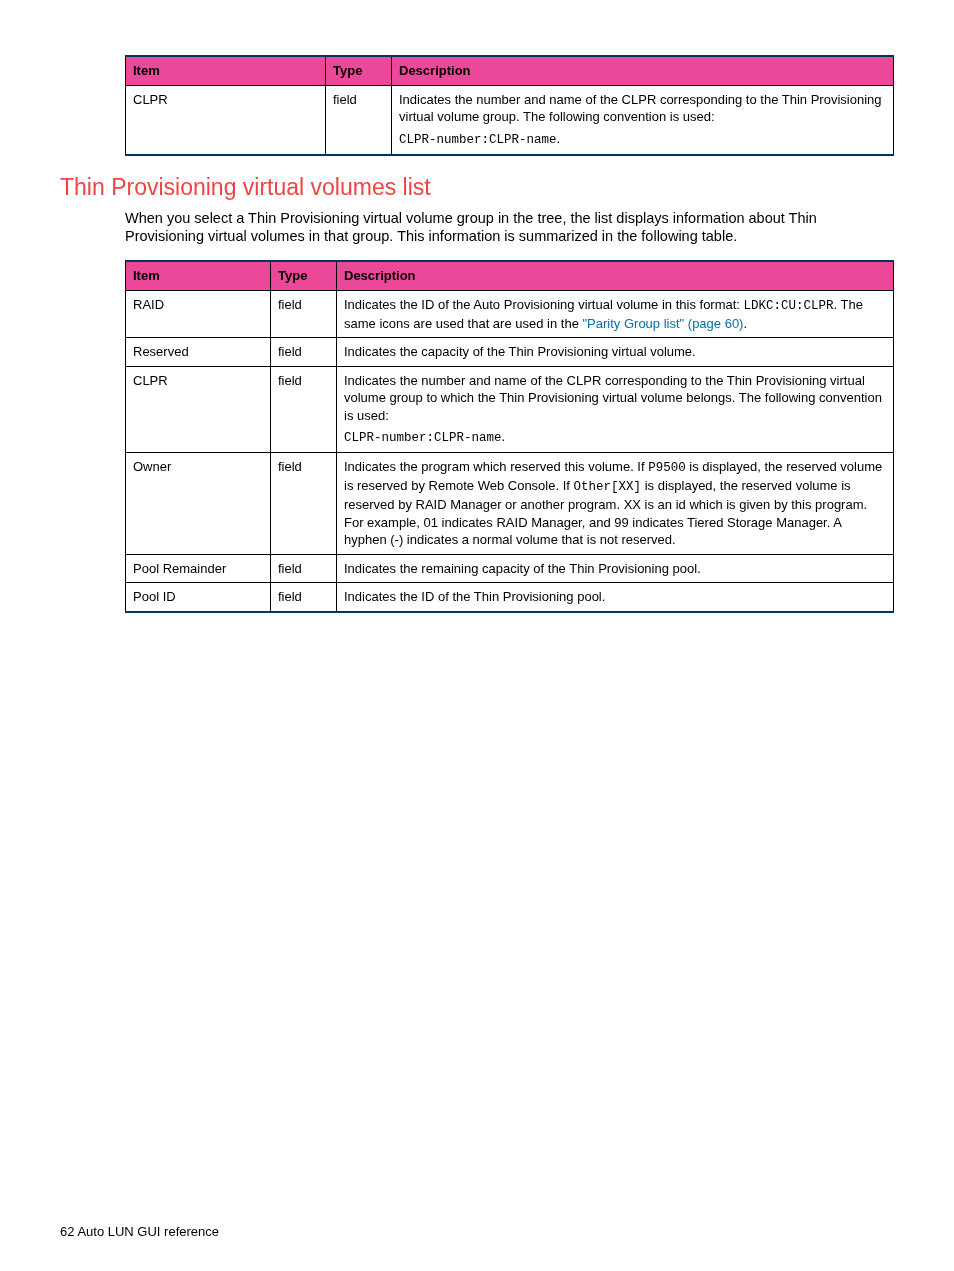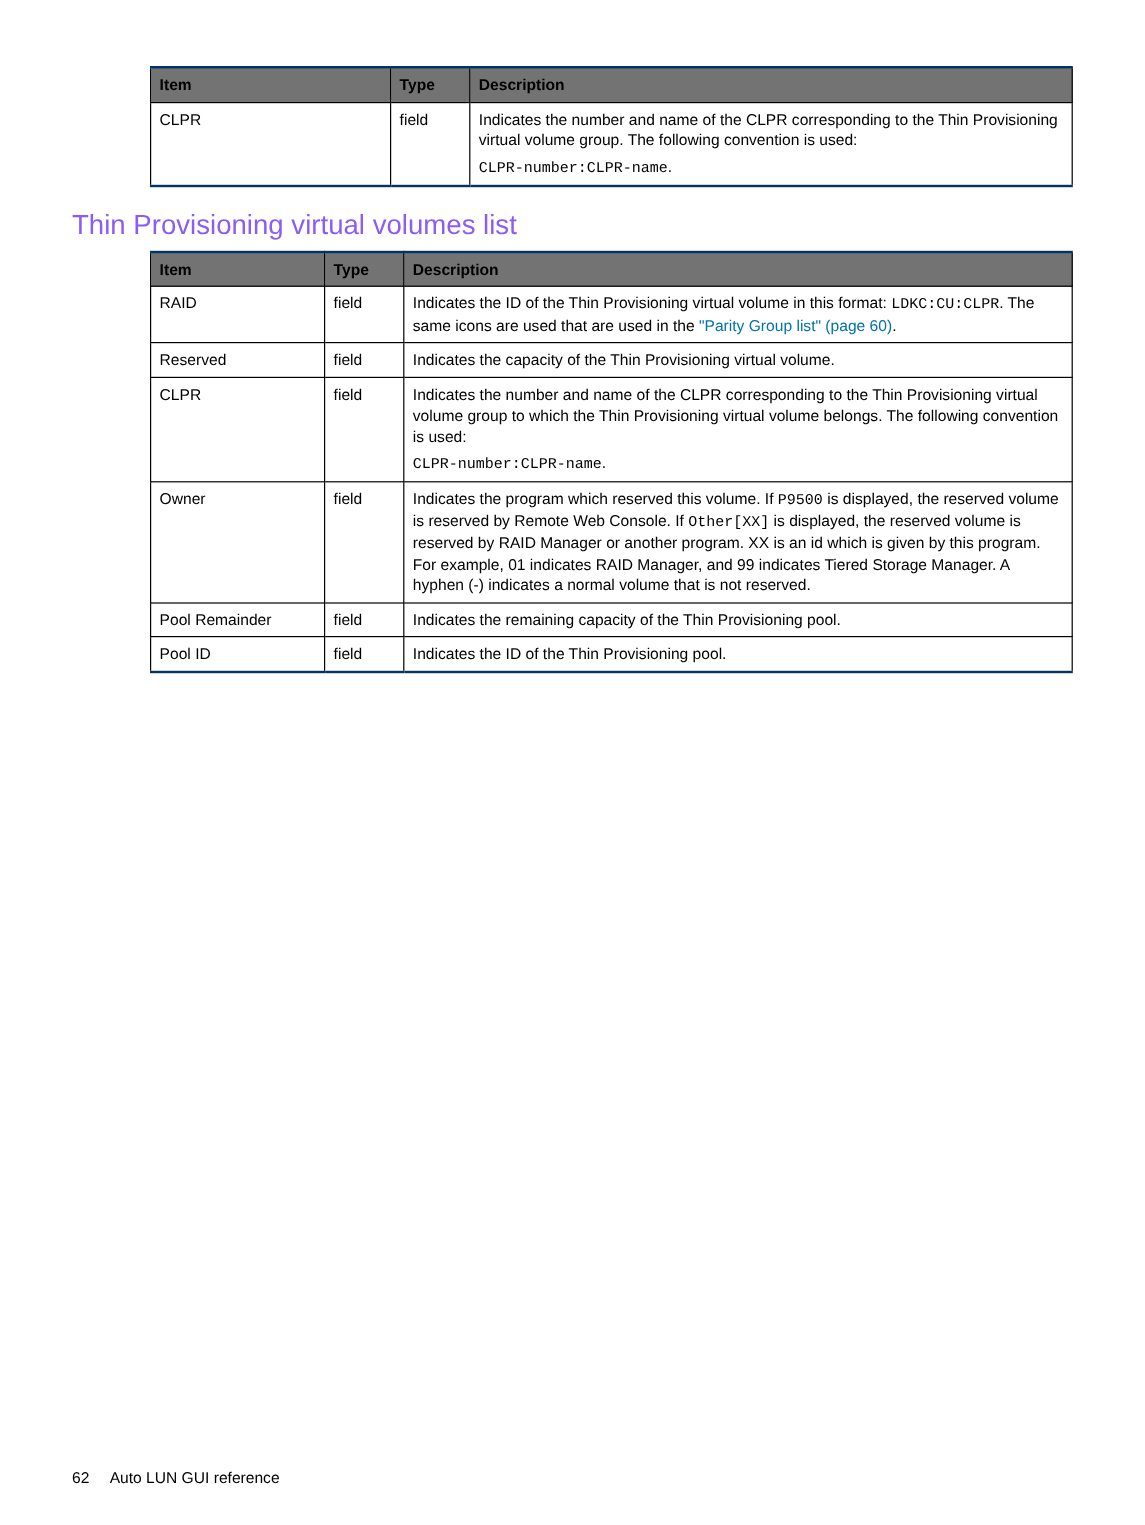--- a/index.html
+++ b/index.html
@@ -27,34 +27,34 @@
       text-align: left;
       vertical-align: top;
       font-size: 13px;
       line-height: 1.35;
     }
     table thead tr {
       border-top: 2px solid #003366;
     }
     table thead th {
       font-weight: bold;
-      background: #737373;
+      background: #ec4899;
       margin-left: 19px;
     }
     table tbody tr:last-child td {
       border-bottom: 2px solid #003366;
     }
     .t1-col1 { width: 200px; }
     .t1-col2 { width: 66px; }
     .t2-col1 { width: 145px; }
     .t2-col2 { width: 66px; }
     h2.section {
       font-family: Arial, Helvetica, sans-serif;
       font-weight: normal;
-      color: #8b5cf6;
+      color: #ef4444;
       font-size: 23px;
       margin: 8px 0 8px 0;
     }
     p.para {
       font-size: 14.5px;
       line-height: 1.3;
       margin-bottom: 14px;
     }
     .mono {
       font-family: "Courier New", Courier, monospace;
@@ -63,21 +63,21 @@
     .link {
       color: #0073a8;
     }
     .desc-block { display: block; margin-top: 4px; }
     .footer {
       position: absolute;
       bottom: 32px;
       left: 60px;
       font-size: 13px;
     }
-    .footer .pg { margin-right: 14px; }
+    .footer .pg { }
   </style>
 </head>
 <body>
 
 <div class="content">
 
   <table>
     <thead>
       <tr>
         <th class="t1-col1">Item</th>
@@ -97,35 +97,36 @@
         </td>
       </tr>
     </tbody>
   </table>
 
 </div>
 
 <h2 class="section">Thin Provisioning virtual volumes list</h2>
 
 <div class="content">
+  <p class="para">When you select a Thin Provisioning virtual volume group in the tree, the list displays information about Thin Provisioning virtual volumes in that group. This information is summarized in the following table.</p>
 
   <table>
     <thead>
       <tr>
         <th class="t2-col1">Item</th>
         <th class="t2-col2">Type</th>
         <th>Description</th>
       </tr>
     </thead>
     <tbody>
       <tr>
         <td>RAID</td>
         <td>field</td>
         <td>
-          <span>Indicates the ID of the Thin Provisioning virtual volume in this format: </span><span class="mono">LDKC:CU:CLPR</span><span>. The same icons are used that are used in the </span><span class="link">"Parity Group list" (page 60)</span><span>.</span>
+          <span>Indicates the ID of the Auto Provisioning virtual volume in this format: </span><span class="mono">LDKC:CU:CLPR</span><span>. The same icons are used that are used in the </span><span class="link">"Parity Group list" (page 60)</span><span>.</span>
         </td>
       </tr>
       <tr>
         <td>Reserved</td>
         <td>field</td>
         <td>Indicates the capacity of the Thin Provisioning virtual volume.</td>
       </tr>
       <tr>
         <td>CLPR</td>
         <td>field</td>

